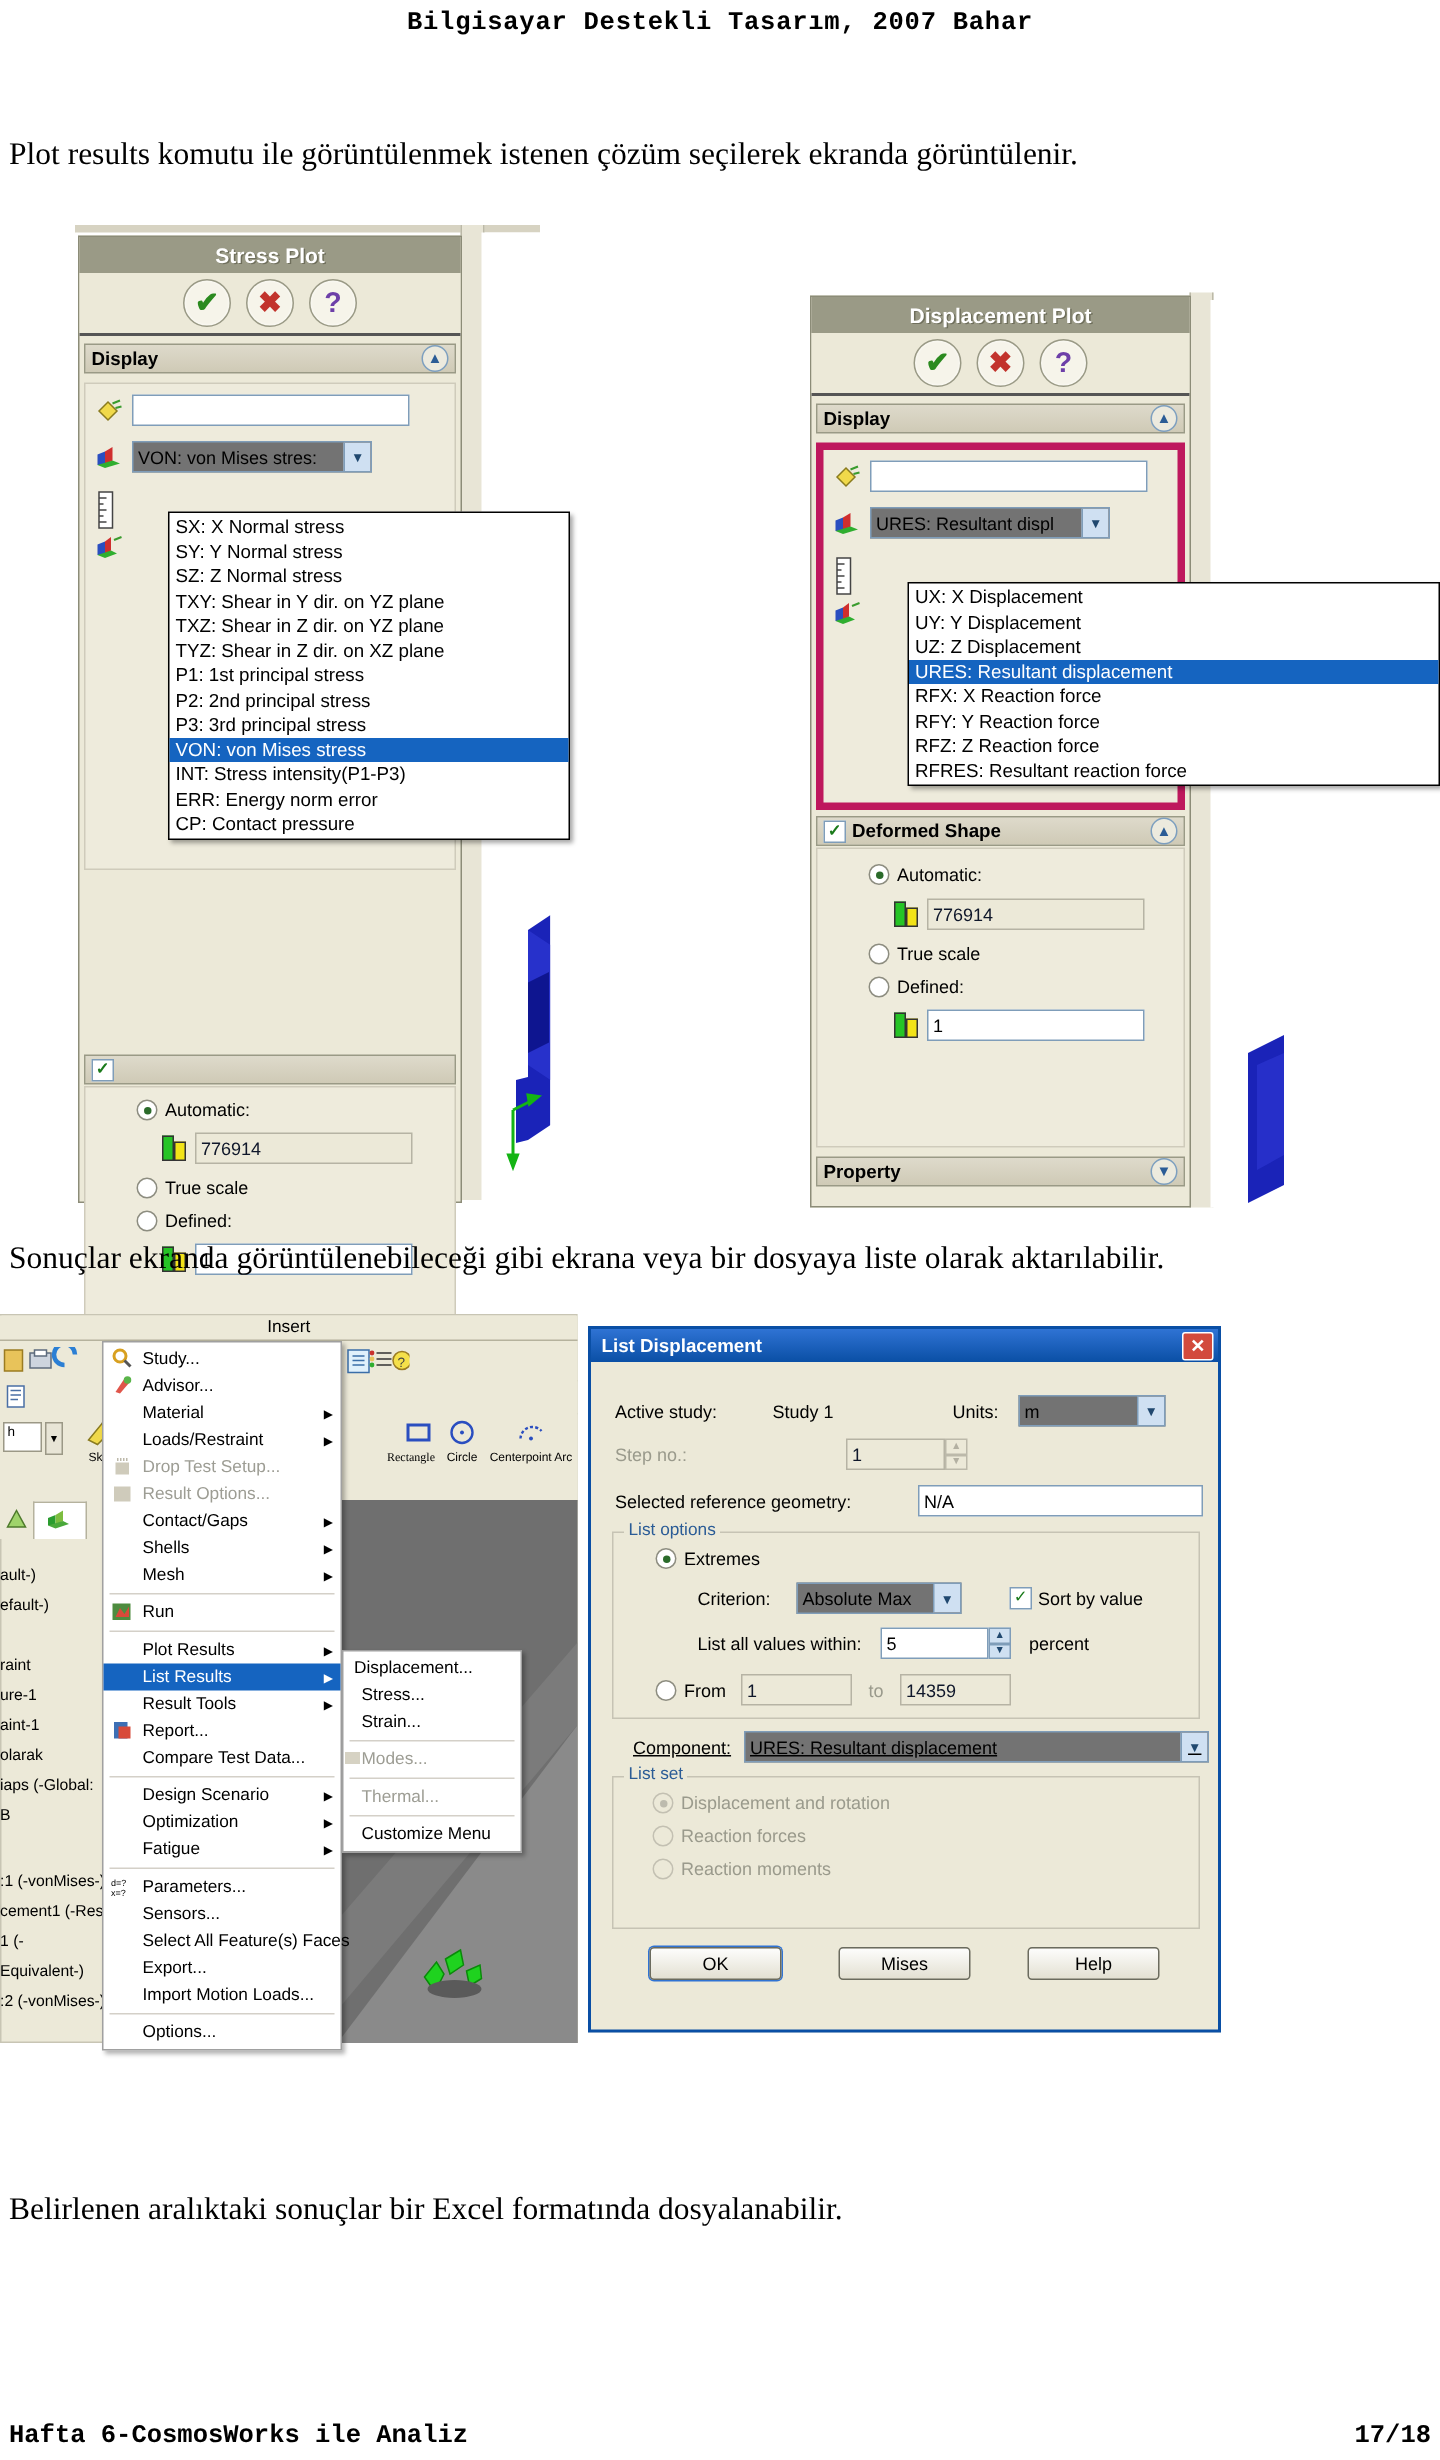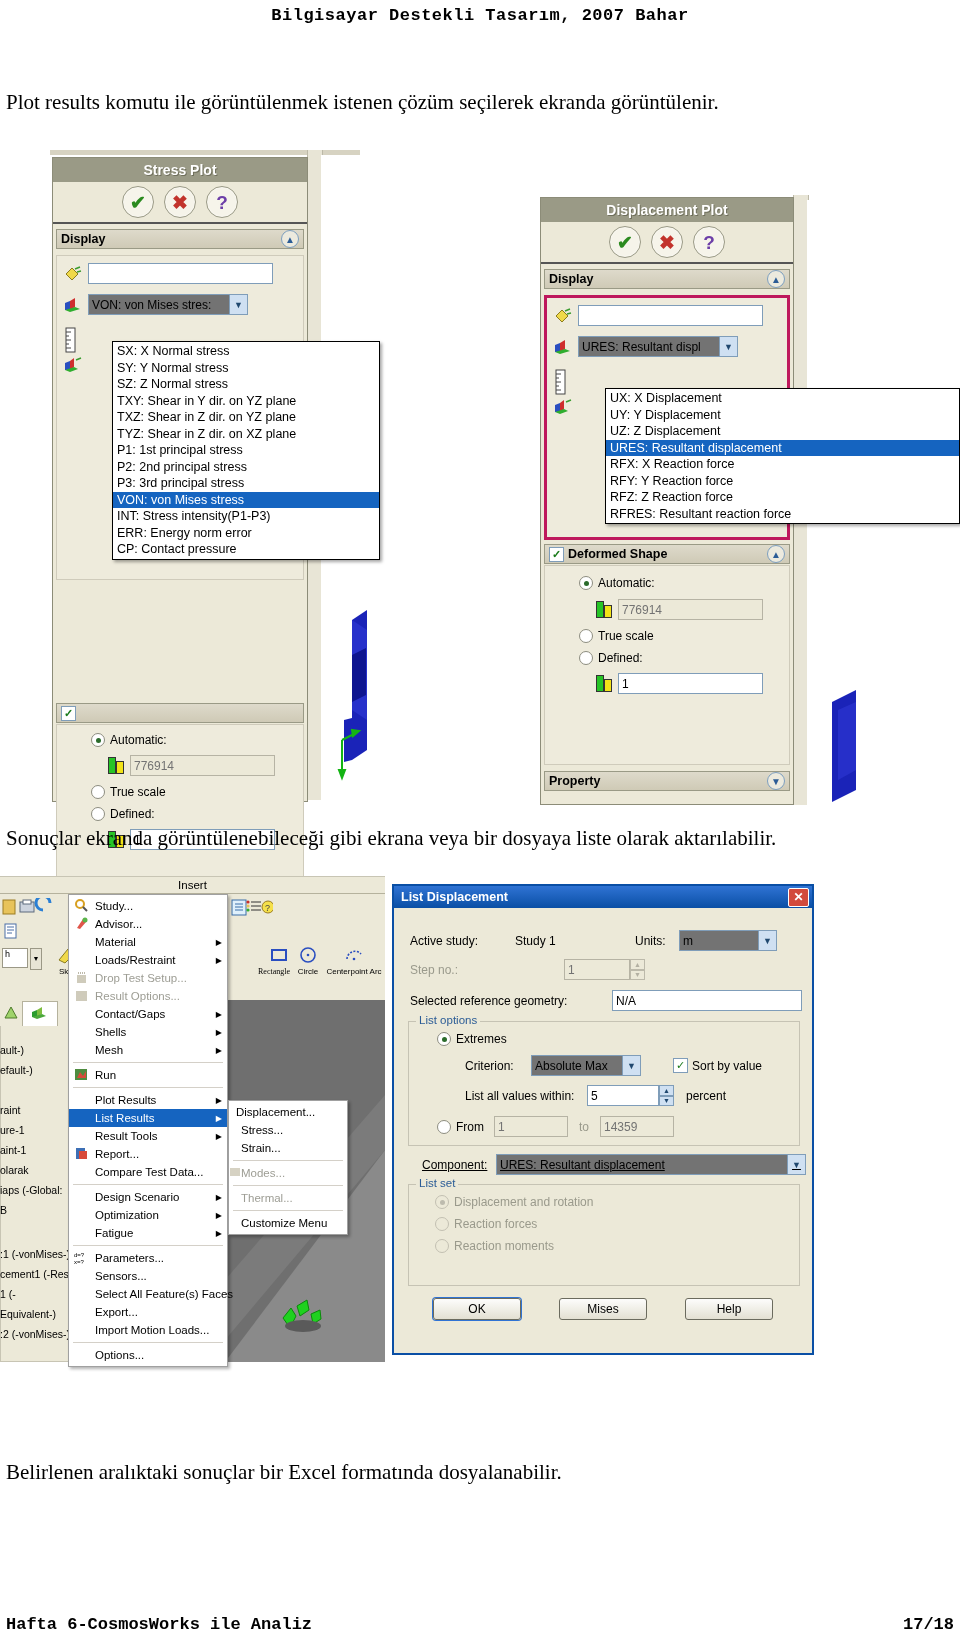--- a/index.html
+++ b/index.html
@@ -49,21 +49,21 @@
     padding:0 4px;font-weight:bold;font-size:12.5px;box-sizing:border-box;
   }
   .sect-head .chev{margin-left:auto;width:16px;height:16px;border-radius:50%;
     background:#eceade;border:1px solid #7d9fbf;color:#2b5c96;font-size:10px;
     display:flex;align-items:center;justify-content:center;font-weight:bold;}
   .chk{width:13px;height:13px;border:1px solid #7f9db9;background:#fff;
     display:inline-flex;align-items:center;justify-content:center;
     color:#1a7a1a;font-size:11px;line-height:1;margin-right:4px;flex:none;}
   .txtbox{background:#fff;border:1px solid #7f9db9;height:21px;box-sizing:border-box;
     display:flex;align-items:center;padding:0 3px;font-size:12px;}
-  .txtbox.dis{background:#ece9d8;color:#737373;border-color:#b6b3a4;}
+  .txtbox.dis{background:#ece9d8;color:#0f172a;border-color:#b6b3a4;}
   .combo{background:#737373;border:1px solid #7f9db9;height:21px;box-sizing:border-box;
     display:flex;align-items:center;padding:0 0 0 3px;font-size:12px;overflow:hidden;white-space:nowrap;}
   .combo .arw{margin-left:auto;width:17px;height:19px;background:#cfe0f2;
     border-left:1px solid #7f9db9;display:flex;align-items:center;justify-content:center;
     color:#20486f;font-size:9px;flex:none;}
   .radio{width:12px;height:12px;border-radius:50%;border:1px solid #8d8d80;background:#fff;
     display:inline-flex;align-items:center;justify-content:center;margin-right:5px;flex:none;}
   .radio.on::after{content:"";width:5px;height:5px;border-radius:50%;background:#2b6b2b;display:block;}
   .radio.dis{border-color:#c3c0b2;background:#ece9d8;}
   .radio.dis.on::after{background:#bdbbae;}
@@ -266,21 +266,21 @@
       <div class="rnd-btn ok">✔</div>
       <div class="rnd-btn x">✖</div>
       <div class="rnd-btn q">?</div>
     </div>
 
     <div class="sect-head" style="margin:5px 3px 0 3px;">
       <span>Display</span>
       <span class="chev">▲</span>
     </div>
 
-    <div style="position:absolute;left:3px;top:97px;width:246px;height:245px;background:#eeebdc;border:3px solid #be185d;box-sizing:border-box;">
+    <div style="position:absolute;left:3px;top:97px;width:246px;height:245px;background:#eeebdc;border:5px solid #be185d;box-sizing:border-box;">
       <div class="rowline" style="margin:7px 0 0 6px;">
         <span class="plotico">
           <svg width="20" height="18" viewBox="0 0 20 18">
               <polygon points="3,9 9,3 15,9 9,15" fill="#f0d94a" stroke="#8a7b1f"></polygon>
               <path d="M12 4 L17 2 M14 7 L18 6" stroke="#3a9c2e" stroke-width="1.4"></path>
             </svg>
         </span>
         <span class="txtbox" style="width:185px;margin-left:5px;"></span>
       </div>
       <div class="rowline" style="margin:10px 0 0 6px;">

